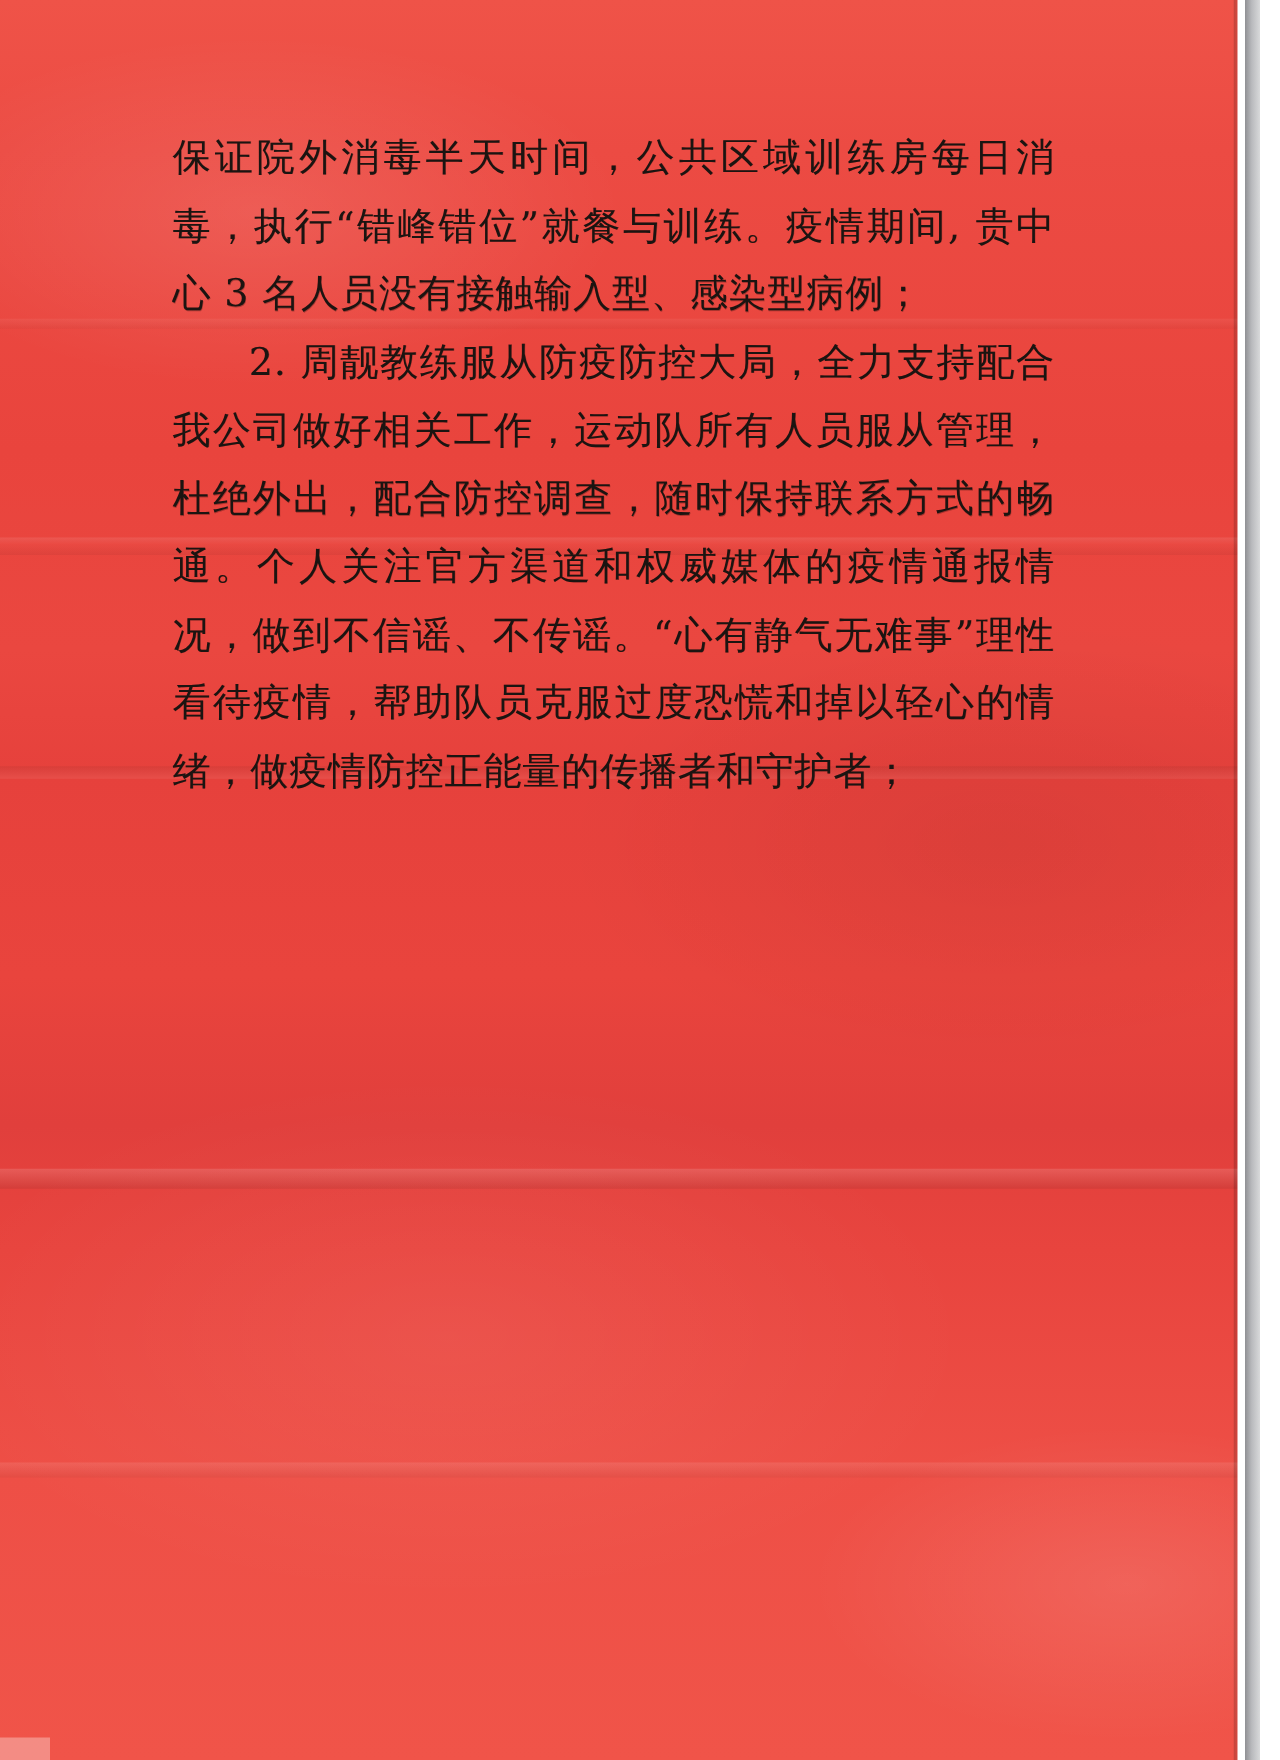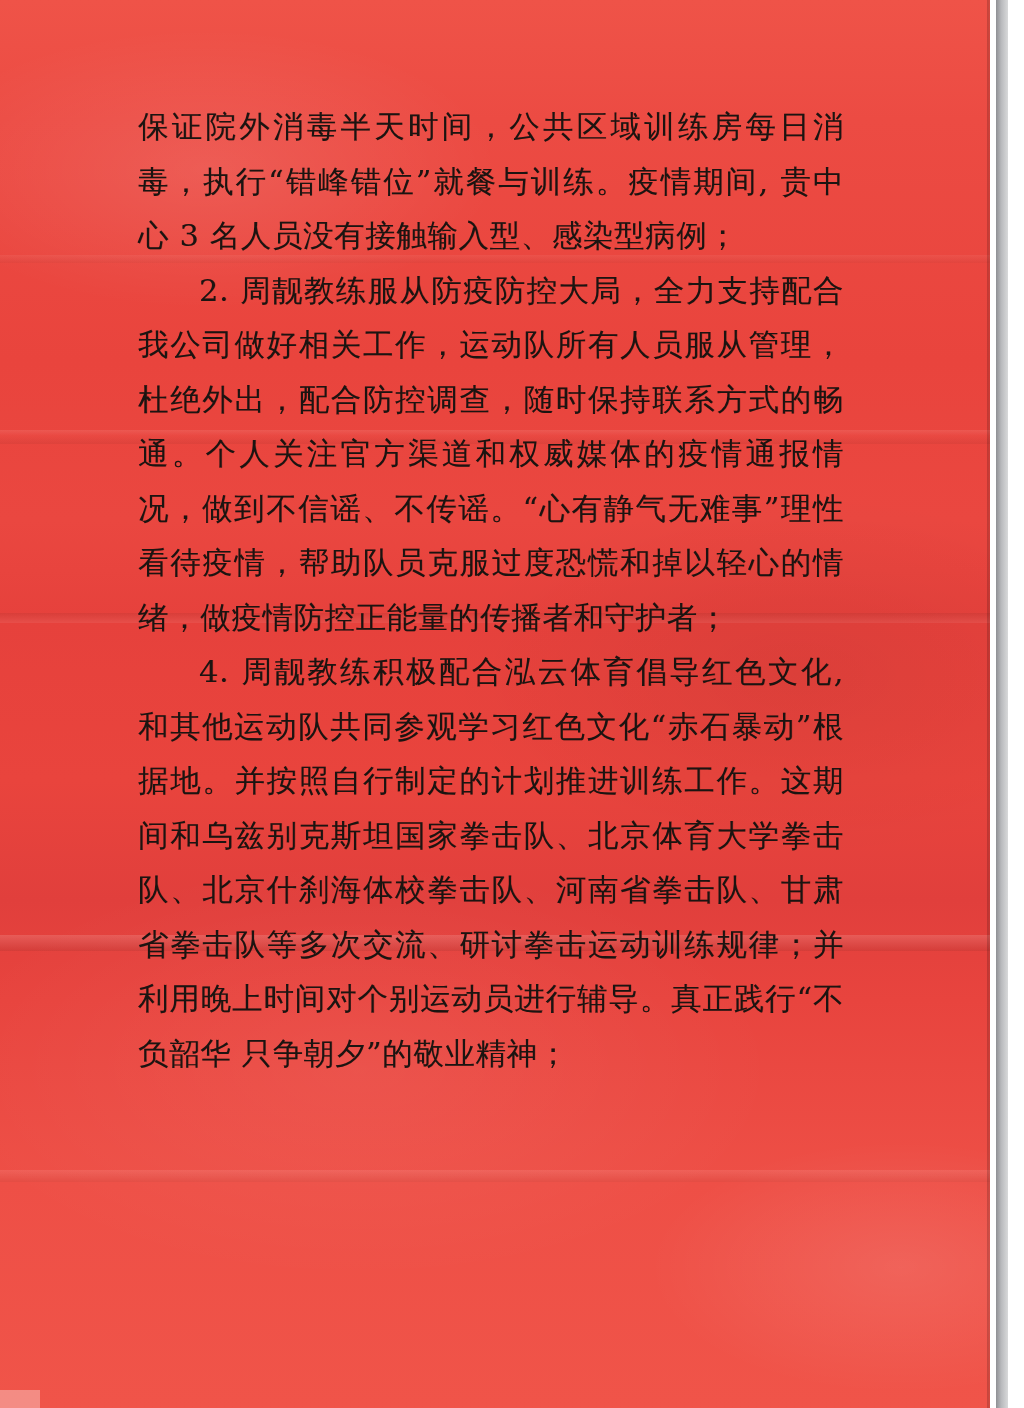--- a/index.html
+++ b/index.html
@@ -120,20 +120,19 @@
   <div class="mottle"></div>
   <div class="crease c5"></div>
   <div class="crease c1"></div>
   <div class="crease c2"></div>
   <div class="crease c3"></div>
   <div class="crease c4"></div>
 
   <div class="body-text">
     <p class="para">保证院外消毒半天时间，公共区域训练房每日消毒，执行“错峰错位”就餐与训练。疫情期间, 贵中心 3 名人员没有接触输入型、感染型病例；</p>
     <p class="para indent">2. 周靓教练服从防疫防控大局，全力支持配合我公司做好相关工作，运动队所有人员服从管理，杜绝外出，配合防控调查，随时保持联系方式的畅通。个人关注官方渠道和权威媒体的疫情通报情况，做到不信谣、不传谣。“心有静气无难事”理性看待疫情，帮助队员克服过度恐慌和掉以轻心的情绪，做疫情防控正能量的传播者和守护者；</p>
-    <p class="para indent">4. 周靓教练积极配合泓云体育倡导红色文化, 和其他运动队共同参观学习红色文化“赤石暴动”根据地。并按照自行制定的计划推进训练工作。这期间和乌兹别克斯坦国家拳击队、北京体育大学拳击队、北京什刹海体校拳击队、河南省拳击队、甘肃省拳击队等多次交流、研讨拳击运动训练规律；并利用晚上时间对个别运动员进行辅导。真正践行“不负韶华 只争朝夕”的敬业精神；</p>
   </div>
 
   <div class="corner-bl"></div>
   <div class="scan-bar-shadow"></div>
   <div class="scan-edge"></div>
   <div class="scan-bar"></div>
 </div>
 
 </body></html>

